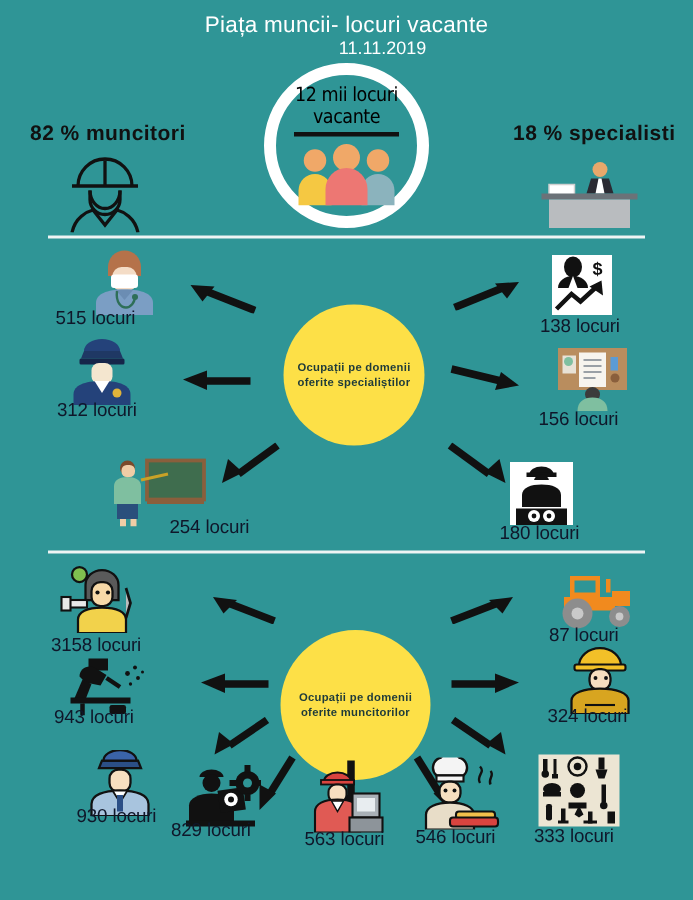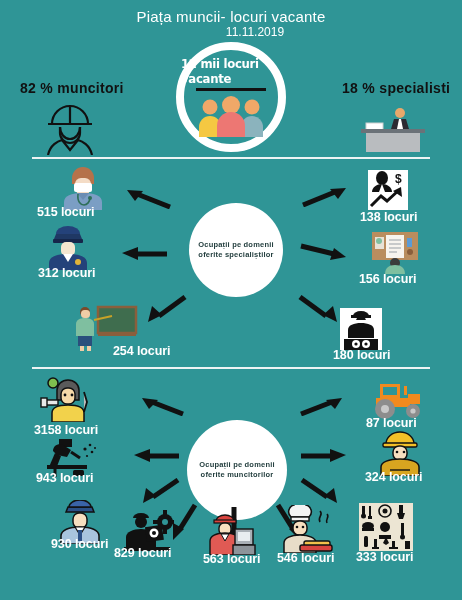--- a/index.html
+++ b/index.html
@@ -31,50 +31,50 @@
   }
 
   
   .badge-ring{
     left:176px;top:42px;width:110px;height:110px;
     border-radius:50%;
     border:8px solid #ffffff;
     box-sizing:border-box;
   }
   .badge-text{
-    left:181px;top:56px;width:100px;
-    color:#ffffff;font-size:13px;font-weight:700;line-height:15px;
+    left:181px;top:56px;width:100px;text-align:center;
+    color:#000000;font-size:13px;font-weight:400;line-height:15px;
     font-family:"DejaVu Sans Condensed","Liberation Sans",sans-serif;
     letter-spacing:-.3px;
   }
   .badge-rule{
     left:196px;top:88px;width:70px;height:3px;background:#111111;
   }
   .badge-people{left:196px;top:95px;width:70px;height:42px;}
 
   
   .divider{height:2px;background:#eef4f4;left:32px;width:398px;}
   .divider.d1{top:157px;}
   .divider.d2{top:367px;}
 
   
   .hub{
-    border-radius:50%;background:#ffffff;
+    border-radius:50%;background:#fde047;
     display:flex;align-items:center;justify-content:center;
   }
   .hub span{
     color:#1e3a3a;font-size:7.5px;line-height:10px;font-weight:700;
     text-align:center;letter-spacing:.2px;padding:0 8px;display:block;
   }
   .hub-spec{left:189px;top:203px;width:94px;height:94px;}
   .hub-munc{left:187px;top:420px;width:100px;height:100px;}
 
   
   .lbl{
-    color:#ffffff;font-size:12.5px;font-weight:700;white-space:nowrap;
+    color:#0f172a;font-size:12.5px;font-weight:400;white-space:nowrap;
     letter-spacing:-.1px;
   }
 
   
   .arrow{display:block;}
 
   
   .tile{background:#ffffff;box-sizing:border-box;}
 </style>
 </head>

